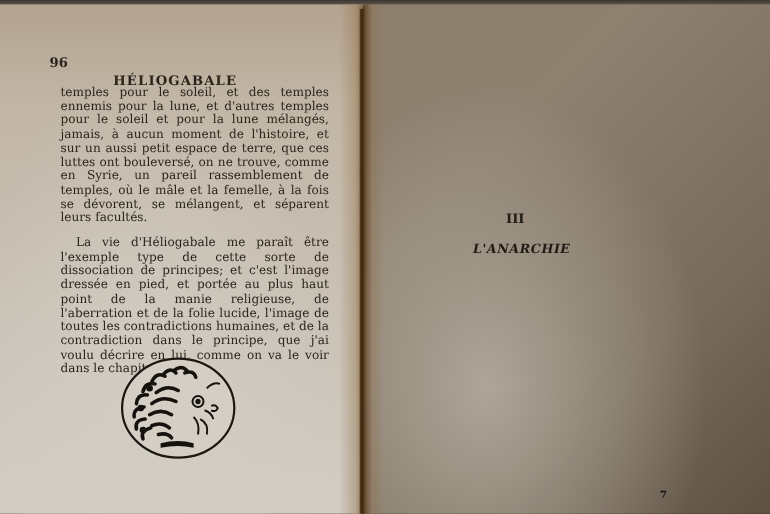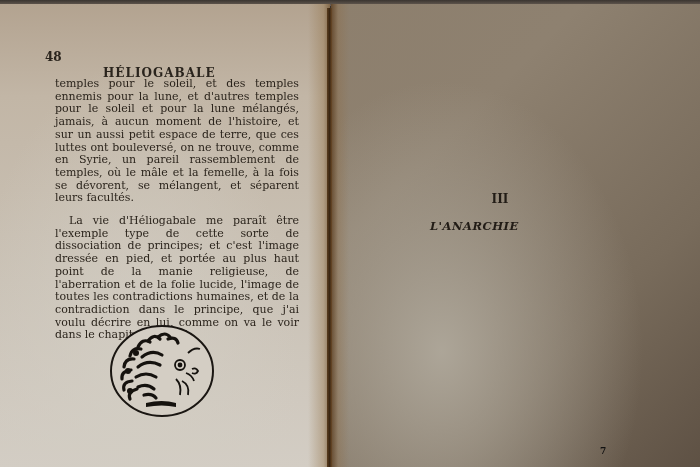--- a/index.html
+++ b/index.html
@@ -30,35 +30,35 @@
   .header { position:absolute; left:45px; top:50px; width:285px; font-size:12px; color:#2a241d; font-weight:bold; }
   .page-num { position:absolute; left:0; top:0; }
   .running-head { position:absolute; left:58px; top:16px; letter-spacing:1px; }
   .body-text {
     position:absolute; left:45px; top:68px; width:264px;
     font-size:11px; line-height:12.7px; color:#2b241c; text-align:justify;
   }
   .body-text p { margin:10px; }
   .body-text p + p { text-indent:14px; }
   .medallion { position:absolute; left:108px; top:323px; width:108px; height:96px; }
-  .chapter-num { position:absolute; left:460px; top:192px; width:80px; text-align:center; font-size:12px; font-weight:bold; color:#221c16; }
+  .chapter-num { position:absolute; left:460px; top:192px; width:80px; text-align:left; font-size:12px; font-weight:bold; color:#221c16; }
   .chapter-title { position:absolute; left:430px; top:219px; width:140px; font-size:11.5px; font-style:italic; font-weight:bold; color:#221c16; letter-spacing:0.5px; }
   .folio { position:absolute; left:600px; top:446px; font-size:9px; font-weight:bold; color:#111; }
 </style>
 </head>
 <body>
 
 <div class="topbar"></div>
 
 <div class="page-left"></div>
 <div class="page-right"></div>
 <div class="gutter"></div>
 
 <div class="header">
-  <span class="page-num">48</span>
+  <span class="page-num">96</span>
   <span class="running-head" style="left:58px;">HÉLIOGABALE</span>
 </div>
 
 <div class="body-text">
   <p>temples pour le soleil, et des temples ennemis pour la lune, et d'autres temples pour le soleil et pour la lune mélangés, jamais, à aucun moment de l'histoire, et sur un aussi petit espace de terre, que ces luttes ont bouleversé, on ne trouve, comme en Syrie, un pareil rassemblement de temples, où le mâle et la femelle, à la fois se dévorent, se mélangent, et séparent leurs facultés.</p>
   <p>La vie d'Héliogabale me paraît être l'exemple type de cette sorte de dissociation de principes; et c'est l'image dressée en pied, et portée au plus haut point de la manie religieuse, de l'aberration et de la folie lucide, l'image de toutes les contradictions humaines, et de la contradiction dans le principe, que j'ai voulu décrire en lui, comme on va le voir dans le chapitre suivant.</p>
 </div>
 
 <svg class="medallion" viewBox="0 0 108 96">
   <ellipse cx="54" cy="48" rx="51" ry="45" fill="#d4cec4" stroke="#1a1612" stroke-width="2"></ellipse>

